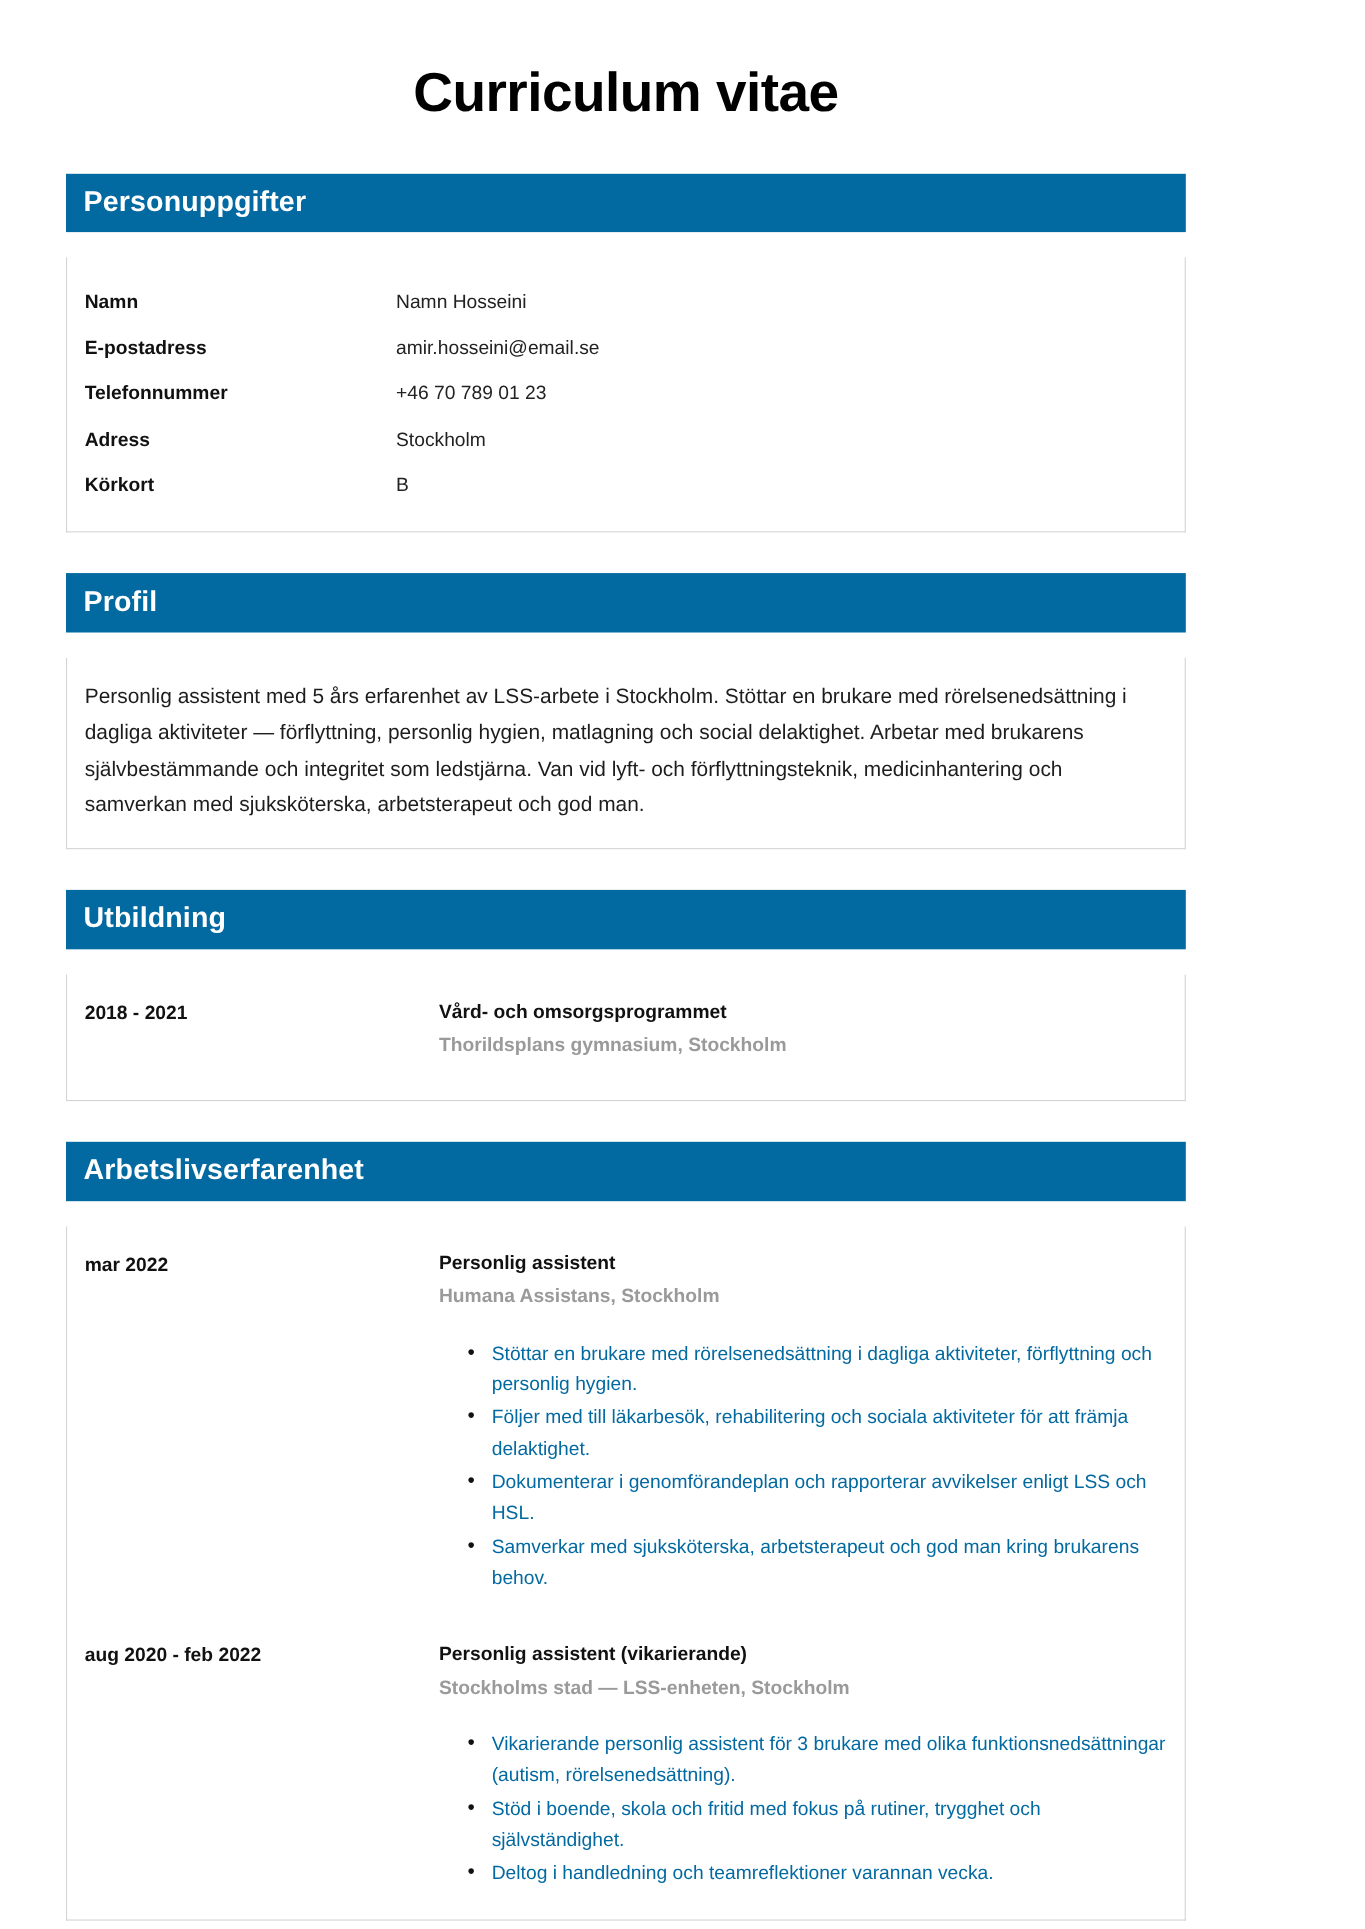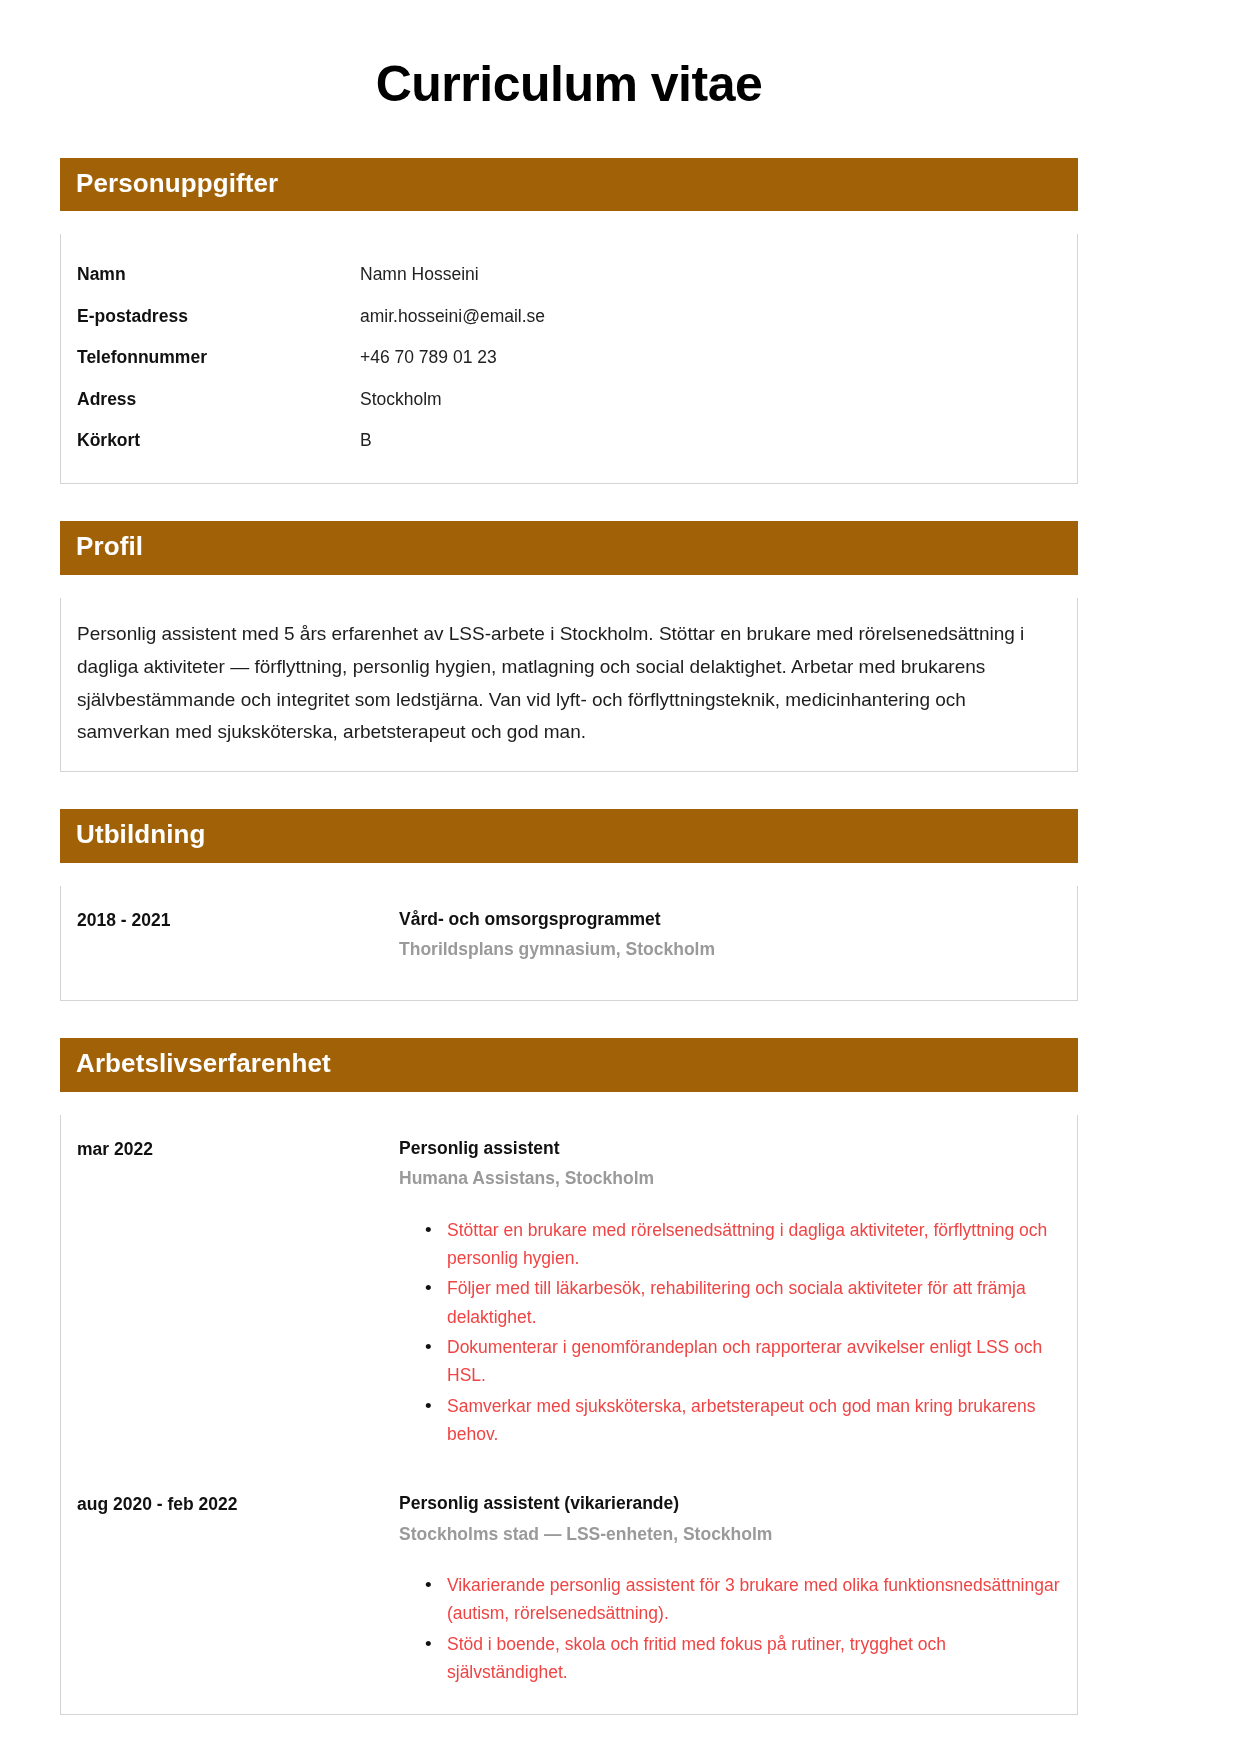--- a/index.html
+++ b/index.html
@@ -31,21 +31,21 @@
     margin: 0;
     padding-top: 56px;
     padding-bottom: 44px;
     line-height: 1.15;
   }
 
   .section {
     margin-bottom: 37px;
   }
   .section-header {
-    background: #a16207;
+    background: #0369a1;
     color: #ffffff;
     font-size: 26px;
     font-weight: bold;
     padding: 11px 16px 13px 16px;
     line-height: 1.15;
     letter-spacing: 0.1px;
   }
   .section-body {
     border: 1px solid #d4d4d4;
     border-top: none;
@@ -122,21 +122,21 @@
   }
   .entry-bullets {
     margin: 24px 0 0 0;
     padding-left: 26px;
     list-style: none;
   }
   .entry-bullets li {
     position: relative;
     font-size: 17.5px;
     line-height: 1.62;
-    color: #ef4444;
+    color: #0369a1;
     padding-left: 22px;
     margin-bottom: 2px;
     max-width: 700px;
   }
   .entry-bullets li::before {
     content: "\2022";
     position: absolute;
     left: 0;
     top: -1px;
     font-size: 19px;
@@ -226,20 +226,21 @@
       </div>
 
       <div class="entry">
         <div class="entry-date">aug 2020 - feb 2022</div>
         <div class="entry-main">
           <div class="entry-title">Personlig assistent (vikarierande)</div>
           <div class="entry-org">Stockholms stad — LSS-enheten, Stockholm</div>
           <ul class="entry-bullets">
             <li>Vikarierande personlig assistent för 3 brukare med olika funktionsnedsättningar (autism, rörelsenedsättning).</li>
             <li>Stöd i boende, skola och fritid med fokus på rutiner, trygghet och självständighet.</li>
+            <li>Deltog i handledning och teamreflektioner varannan vecka.</li>
           </ul>
         </div>
       </div>
 
     </div>
   </div>
 
 </div>
 
 </body></html>

